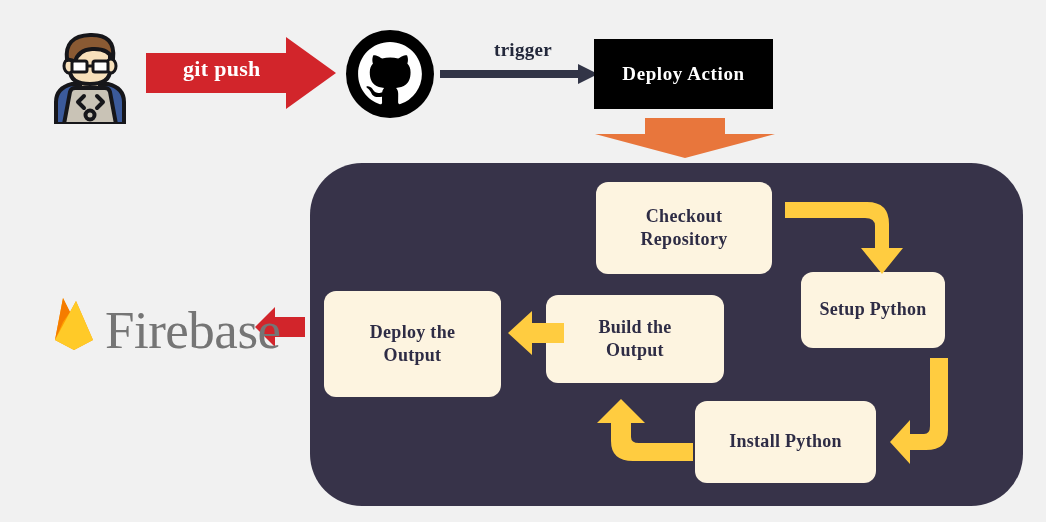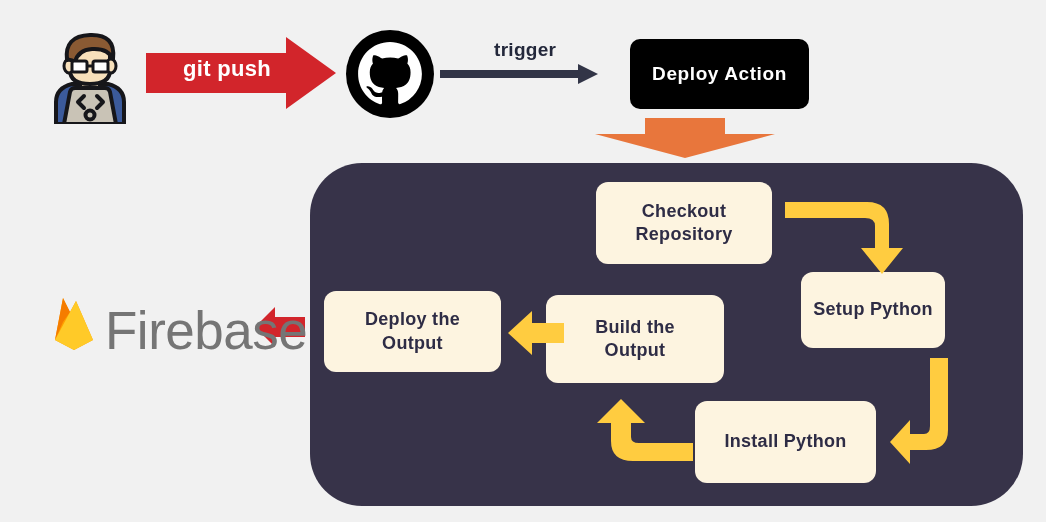--- a/index.html
+++ b/index.html
@@ -5,21 +5,21 @@
   html, body {
     margin: 0;
     padding: 0;
     background: #f1f1f1;
   }
   #canvas {
     position: relative;
     width: 1046px;
     height: 522px;
     background: #f1f1f1;
-    font-family: Liberation Sans, sans-serif;
+    font-family: Liberation Serif, serif;
     overflow: hidden;
   }
   .abs { position: absolute; }
 
   
   #workflow-panel {
     left: 310px;
     top: 163px;
     width: 713px;
     height: 343px;
@@ -27,25 +27,24 @@
     border-radius: 52px;
   }
 
   
   #deploy-action-box {
     left: 594px;
     top: 39px;
     width: 179px;
     height: 70px;
     background: #000000;
-    border-radius: 10px;
+    border-radius: 0;
     display: flex;
     align-items: center;
     justify-content: center;
-    margin-left: 36px;
   }
   #deploy-action-box .label {
     color: #ffffff;
     font-size: 19px;
     font-weight: bold;
     letter-spacing: 0.6px;
     white-space: nowrap;
   }
 
   
@@ -60,25 +59,25 @@
     padding: 6px 10px;
   }
   .step-box .label {
     color: #2e2c45;
     font-size: 18px;
     font-weight: bold;
     line-height: 1.28;
     letter-spacing: 0.3px;
   }
 
-  #step-checkout   { left: 596px; top: 182px; width: 176px; height: 82px; }
+  #step-checkout   { left: 596px; top: 182px; width: 176px; height: 92px; }
   #step-setup      { left: 801px; top: 272px; width: 144px; height: 76px; }
   #step-install    { left: 695px; top: 401px; width: 181px; height: 82px; }
   #step-build      { left: 546px; top: 295px; width: 178px; height: 88px; }
-  #step-deploy     { left: 324px; top: 291px; width: 177px; height: 81px; }
+  #step-deploy     { left: 324px; top: 291px; width: 177px; height: 106px; }
 
   
   #trigger-label {
     left: 463px; top: 39px;
     color: #23283b;
     font-size: 19px;
     font-weight: bold;
     letter-spacing: 0.3px;
     margin-left: 31px;
   }

